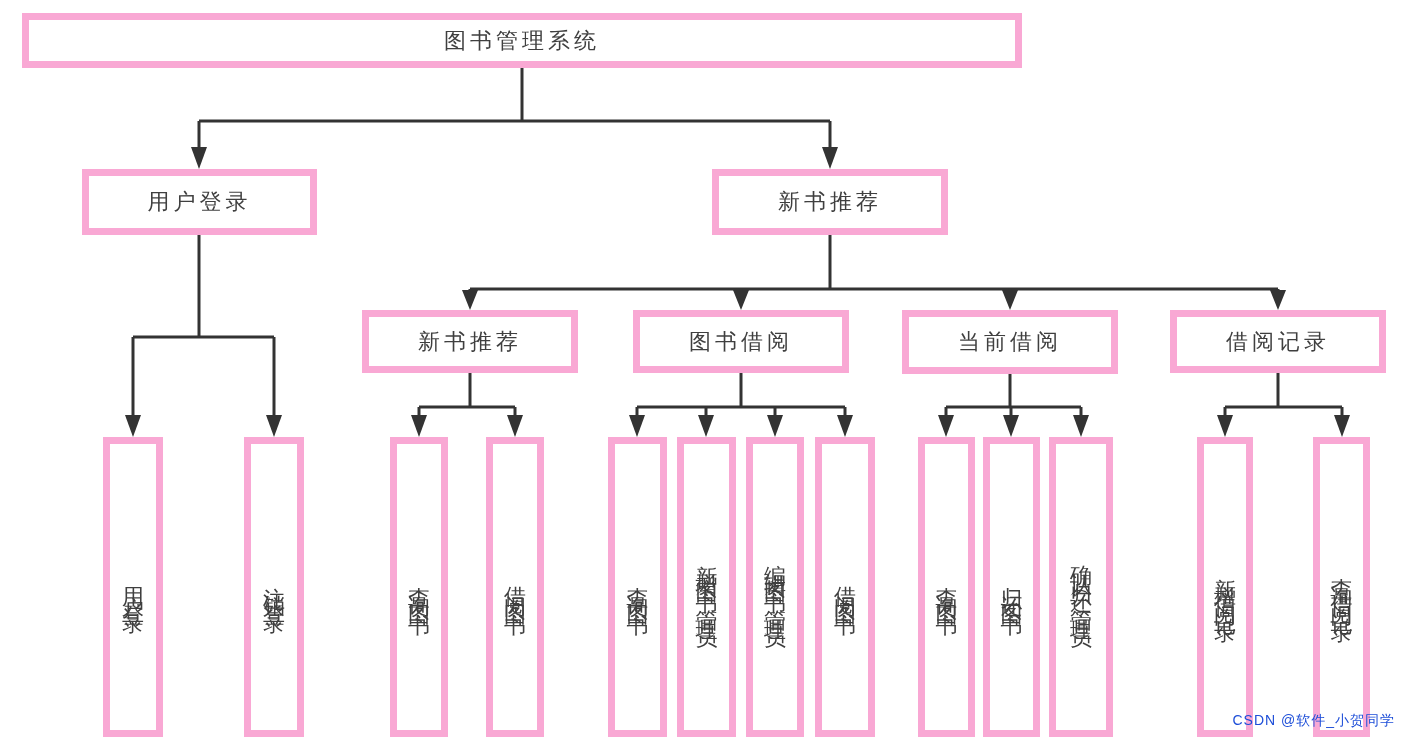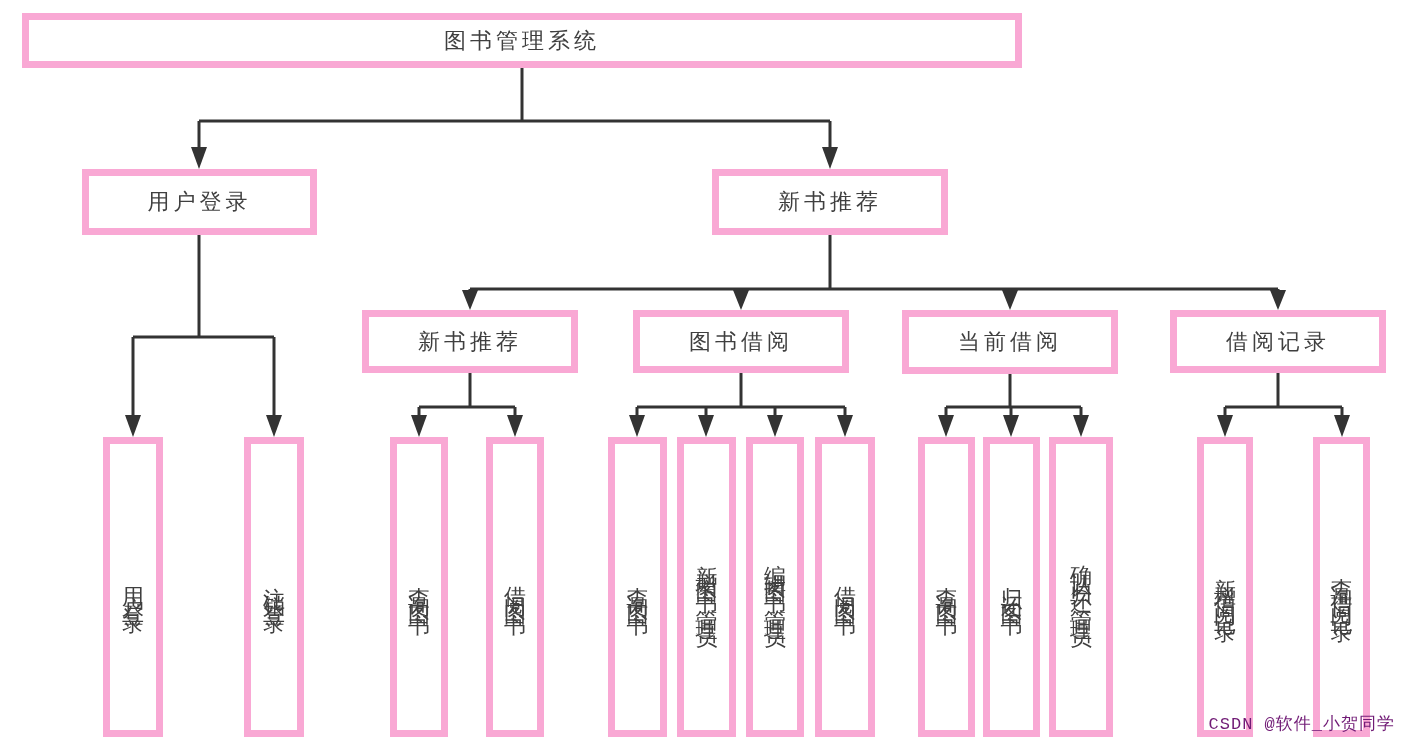--- a/index.html
+++ b/index.html
@@ -13,22 +13,22 @@
     background:#ffffff; display:flex; align-items:center; justify-content:center;
     color:#3f3f3f; font-size:22px; letter-spacing:4px; text-align:center;
     white-space:nowrap;
   }
   .leaf {
     writing-mode:vertical-rl; text-orientation:mixed;
     font-size:22px; letter-spacing:9px; line-height:1.1;
     white-space:normal; padding:6px 0;
   }
   .watermark {
-    position:absolute; right:10px; top:712px; font-size:17px;
-    color:#701a75; letter-spacing:1px; white-space:nowrap;font-family:Liberation Mono, monospace;
+    position:absolute; right:10px; top:712px; font-size:14px;
+    color:#1d4ed8; letter-spacing:1px; white-space:nowrap;
   }
 </style>
 </head>
 <body>
 
 <div class="canvas">
 
   <svg class="wires" width="1405" height="747" viewBox="0 0 1405 747">
     <g stroke="#333333" stroke-width="3" fill="none">
 

